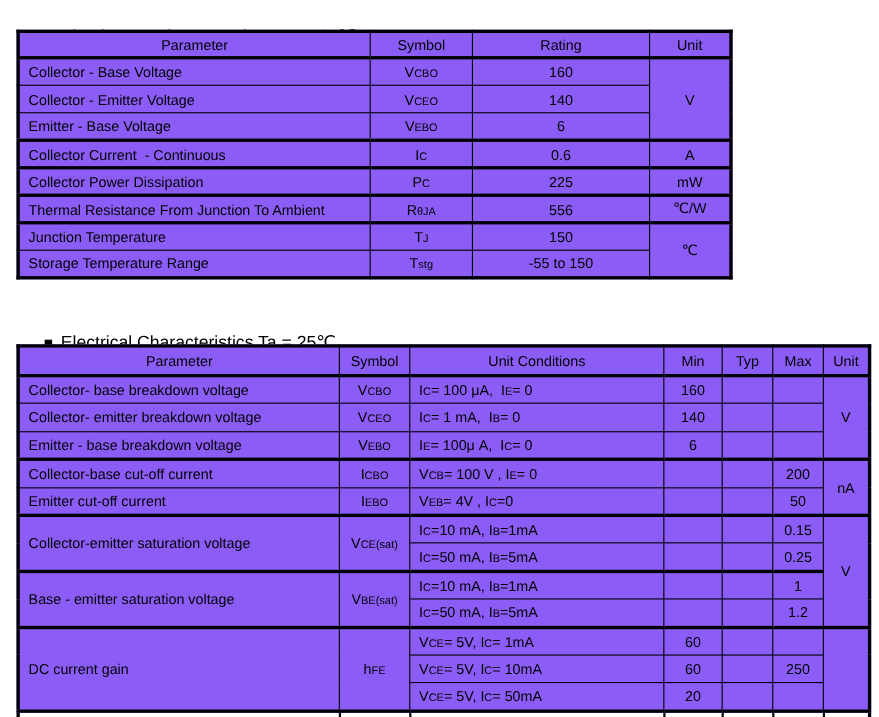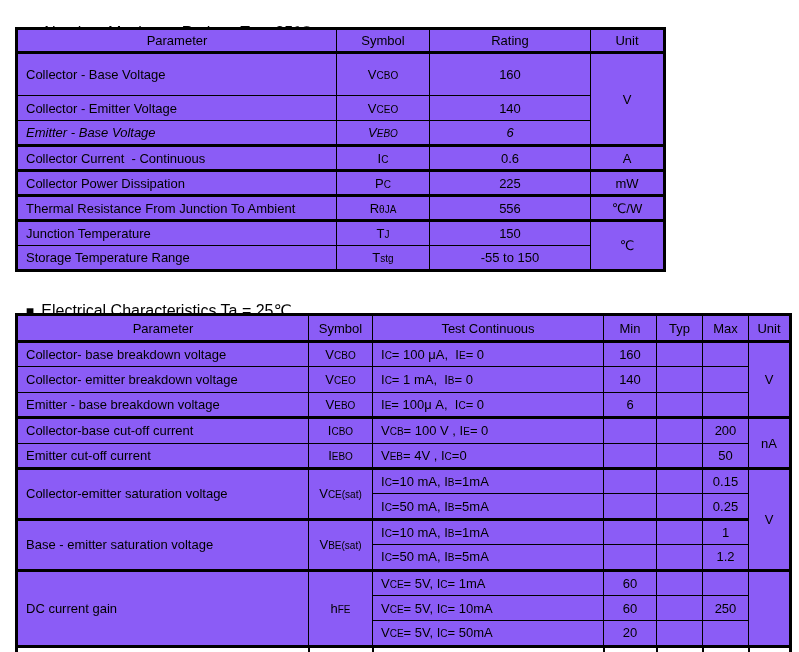--- a/index.html
+++ b/index.html
@@ -1,19 +1,19 @@
 <!DOCTYPE html>
 <html><head>
 <meta charset="utf-8">
 <style>
   * { margin:0; padding:0; box-sizing:border-box; }
   html,body { background:#ffffff; }
   body { font-family:"Liberation Sans","DejaVu Sans",sans-serif; }
   .page { position:relative; width:799px; height:652px; background:#ffffff; color:#000000; overflow:hidden; }
-  .sec-title { position:absolute; left:8px; font-size:16px; color:#000; white-space:pre; }
+  .sec-title { position:absolute; left:22px; font-size:16px; color:#000; white-space:pre; }
   .sec-title .bullet { font-size:14px; margin-right:7px; }
   .tbl-wrap { position:absolute; }
   table.ds { border-collapse:collapse; table-layout:fixed; border:3px solid #000; background:#8b5cf6; }
   .ds th, .ds td { border:1.5px solid #000; font-size:13px; font-weight:normal; color:#000;
                    text-align:center; vertical-align:middle; padding:0 3px;
                    white-space:pre-wrap; overflow:hidden; }
   .ds th { border-bottom-width:3px; }
   .ds td.al { text-align:left; padding-left:8px; }
   .ds td.tb { border-bottom-width:3px; }
   .sm { font-size:10px; }
@@ -39,32 +39,32 @@
         </colgroup>
         <thead>
           <tr style="height: 24px;">
             <th>Parameter</th>
             <th>Symbol</th>
             <th>Rating</th>
             <th>Unit</th>
           </tr>
         </thead>
         <tbody>
-          <tr style="height: 43px;">
+          <tr style="height: 25px;">
             <td class="al"><span>Collector - Base Voltage</span></td>
             <td><span>V</span><span class="sm">CBO</span></td>
             <td><span>160</span></td>
             <td rowspan="3" class="tb"><span>V</span></td>
           </tr>
           <tr style="height: 25px; margin-left: 20px;">
             <td class="al"><span>Collector - Emitter Voltage</span></td>
             <td><span>V</span><span class="sm">CEO</span></td>
             <td><span>140</span></td>
           </tr>
-          <tr style="height: 25px; font-style: italic;">
+          <tr style="height: 25px;">
             <td class="al tb"><span>Emitter - Base Voltage</span></td>
             <td class="tb"><span>V</span><span class="sm">EBO</span></td>
             <td class="tb"><span>6</span></td>
           </tr>
           <tr style="height: 25px;">
             <td class="al tb"><span>Collector Current  - Continuous</span></td>
             <td class="tb"><span>I</span><span class="sm">C</span></td>
             <td class="tb"><span>0.6</span></td>
             <td class="tb"><span>A</span></td>
           </tr>
@@ -107,21 +107,21 @@
           <col style="width: 231px;">
           <col style="width: 53px;">
           <col style="width: 46px;">
           <col style="width: 46px;">
           <col style="width: 42px;">
         </colgroup>
         <thead>
           <tr style="height: 27px;">
             <th>Parameter</th>
             <th>Symbol</th>
-            <th>Test Continuous</th>
+            <th>Unit Conditions</th>
             <th>Min</th>
             <th>Typ</th>
             <th>Max</th>
             <th>Unit</th>
           </tr>
         </thead>
         <tbody>
           <tr style="height: 25.4px;">
             <td class="al"><span>Collector- base breakdown voltage</span></td>
             <td><span>V</span><span class="sm">CBO</span></td>

